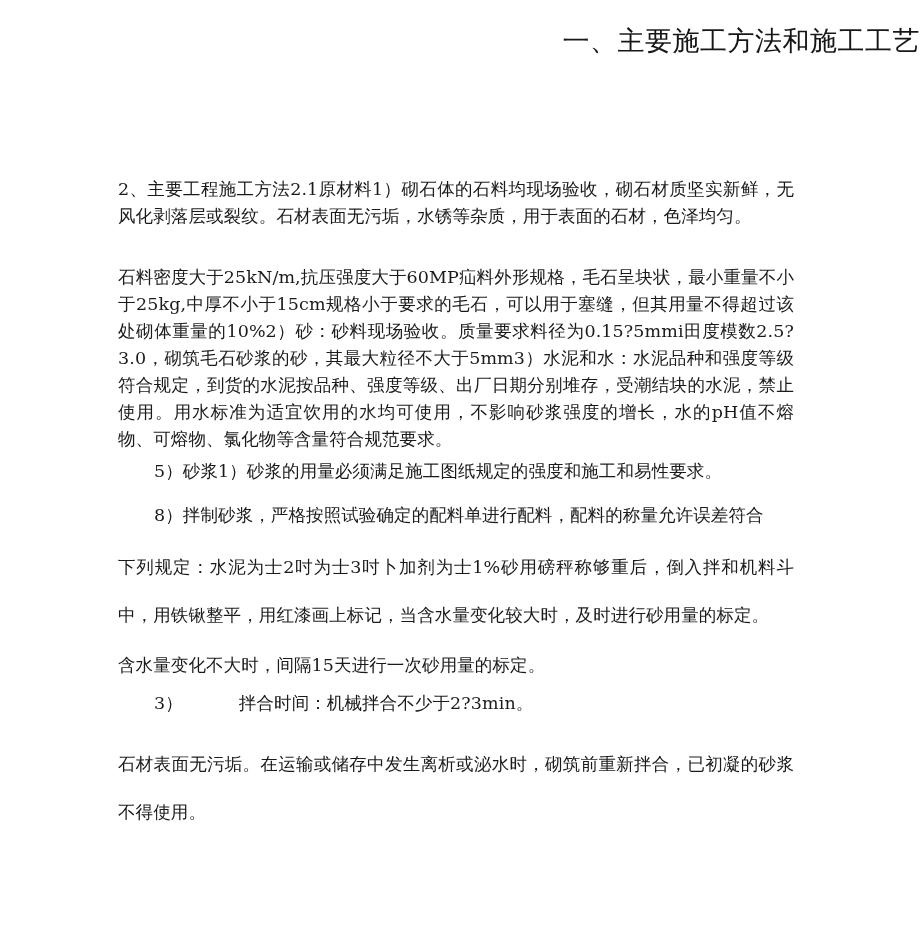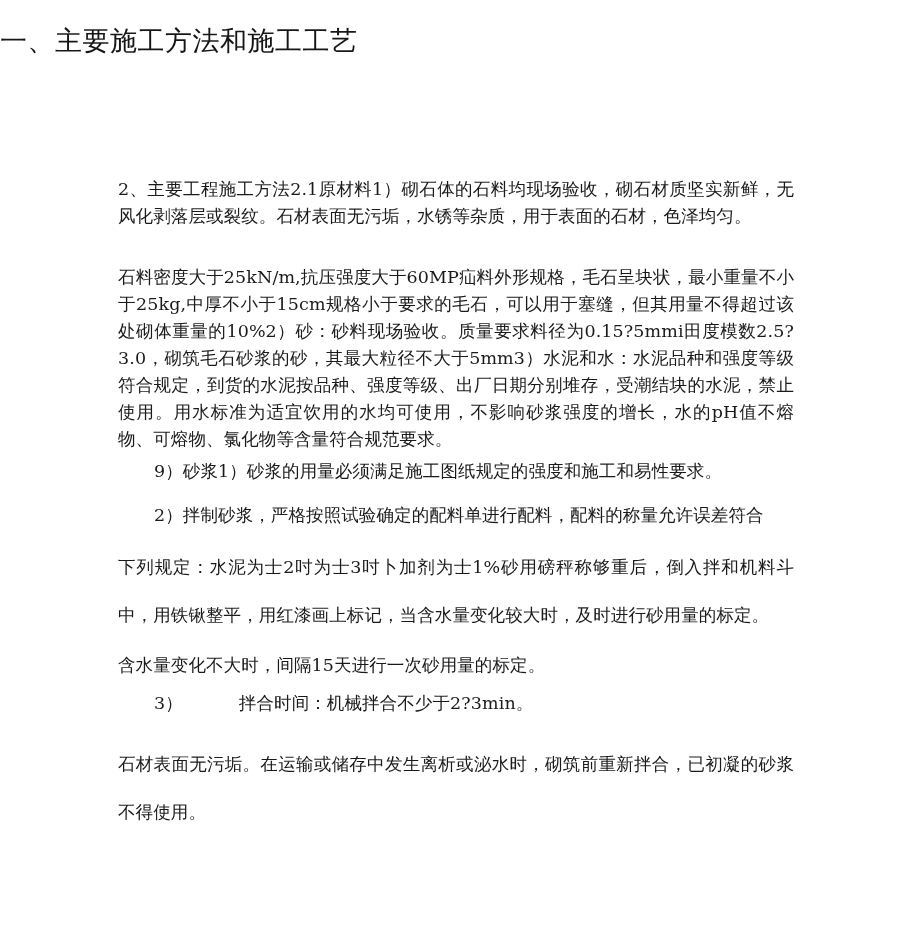--- a/index.html
+++ b/index.html
@@ -24,21 +24,21 @@
     background: #ffffff;
     box-sizing: border-box;
   }
 
   
   .doc-title {
     position: absolute;
     left: 0;
     top: 6px;
     width: 920px;
-    text-align: left;
+    text-align: right;
     font-size: 27px;
     line-height: 34px;
     font-weight: 400;
     letter-spacing: 0.5px;
     color: #161616;
     font-family: "DejaVu Serif", "Liberation Serif", serif;
   }
 
   
   .blk {
@@ -87,23 +87,23 @@
 
 <div class="page">
 
   <h1 class="doc-title">一、主要施工方法和施工工艺</h1>
 
 
   <div class="blk p-tight" id="para-materials">2、主要工程施工方法2.1原材料1）砌石体的石料均现场验收，砌石材质坚实新鲜，无风化剥落层或裂纹。石材表面无污垢，水锈等杂质，用于表面的石材，色泽均匀。</div>
 
   <div class="blk p-tight" id="para-spec">石料密度大于25kN/m,抗压强度大于60MP疝料外形规格，毛石呈块状，最小重量不小于25kg,中厚不小于15cm规格小于要求的毛石，可以用于塞缝，但其用量不得超过该处砌体重量的10%2）砂：砂料现场验收。质量要求料径为0.15?5mmi田度模数2.5?3.0，砌筑毛石砂浆的砂，其最大粒径不大于5mm3）水泥和水：水泥品种和强度等级符合规定，到货的水泥按品种、强度等级、出厂日期分别堆存，受潮结块的水泥，禁止使用。用水标准为适宜饮用的水均可使用，不影响砂浆强度的增长，水的pH值不熔物、可熔物、氯化物等含量符合规范要求。</div>
 
-  <div class="blk p-tight indent1" id="para-mortar4">9）砂浆1）砂浆的用量必须满足施工图纸规定的强度和施工和易性要求。</div>
+  <div class="blk p-tight indent1" id="para-mortar4">5）砂浆1）砂浆的用量必须满足施工图纸规定的强度和施工和易性要求。</div>
 
-  <div class="blk p-tight indent1" id="para-mortar2">2）拌制砂浆，严格按照试验确定的配料单进行配料，配料的称量允许误差符合</div>
+  <div class="blk p-tight indent1" id="para-mortar2">8）拌制砂浆，严格按照试验确定的配料单进行配料，配料的称量允许误差符合</div>
 
   <div class="blk p-loose" id="para-rules">下列规定：水泥为士2吋为士3吋卜加剂为士1%砂用磅秤称够重后，倒入拌和机料斗中，用铁锹整平，用红漆画上标记，当含水量变化较大时，及时进行砂用量的标定。</div>
 
   <div class="blk p-loose" id="para-calib">含水量变化不大时，间隔15天进行一次砂用量的标定。</div>
 
   <div class="blk p-loose" id="para-mixtime">
     <span class="list-marker" style="margin-left:36px;">3）</span><span class="tab-gap"></span><span>拌合时间：机械拌合不少于2?3min。</span>
   </div>
 
   <div class="blk p-loose" id="para-binder">石材表面无污垢。在运输或储存中发生离析或泌水时，砌筑前重新拌合，已初凝的砂浆不得使用。</div>

